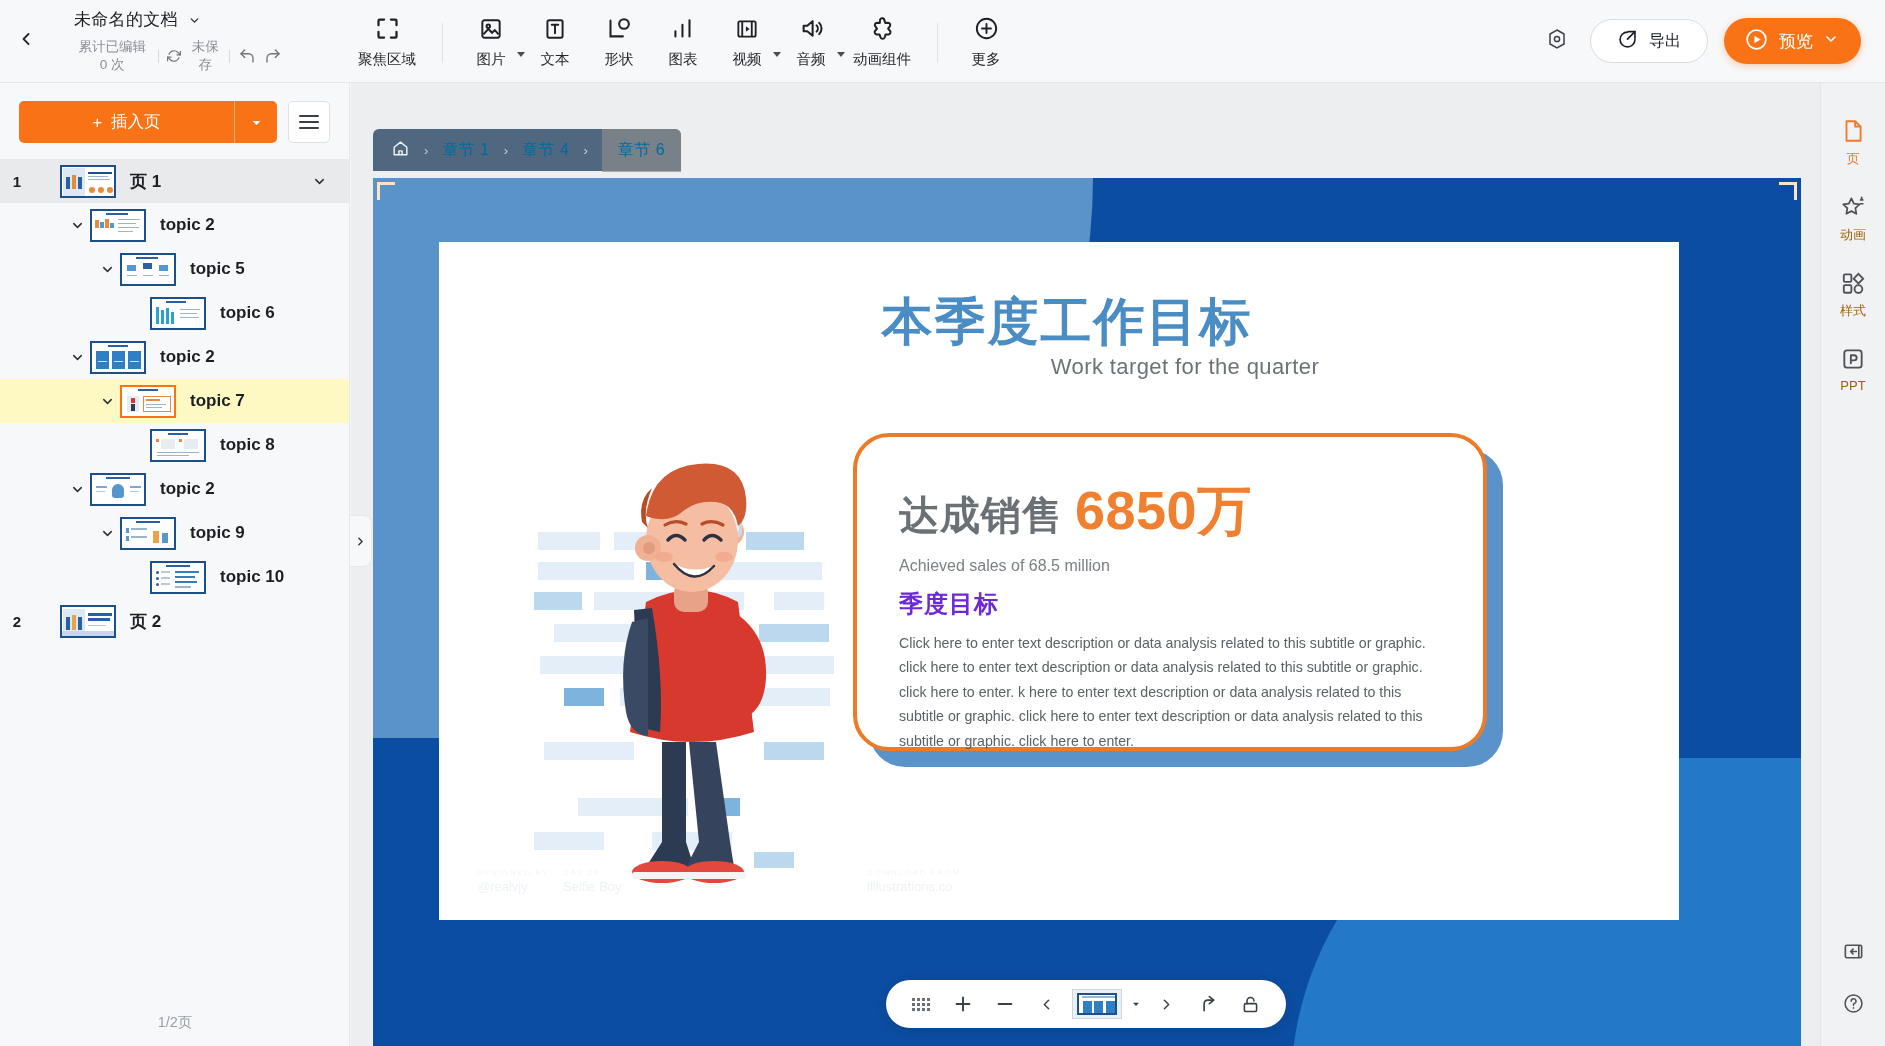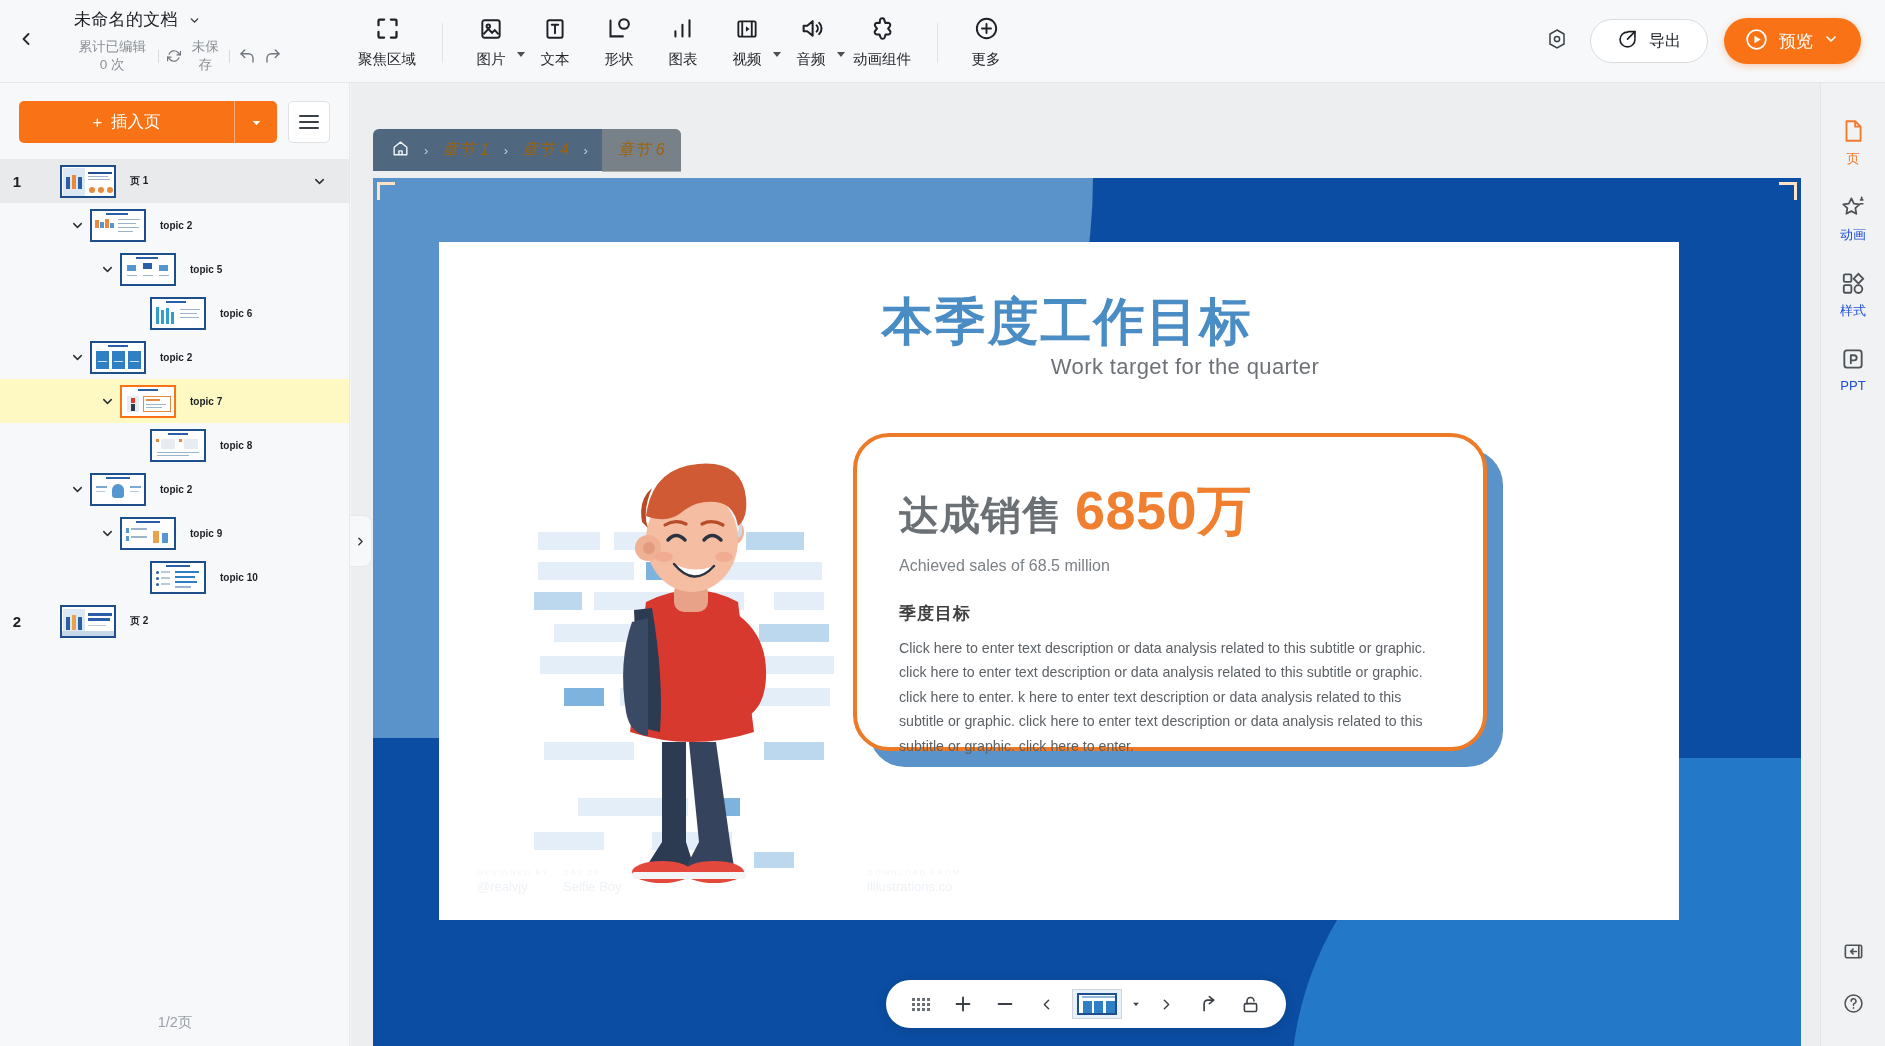--- a/index.html
+++ b/index.html
@@ -88,21 +88,21 @@
   }
   .trow.sel-page { background: #e9eaec; }
   .trow.sel-topic { background: #fef9c3; }
   .tnum { width: 34px; text-align: center; font-size: 15px; color: #1b1e23; font-weight: 700; }
   .tchev { width: 26px; display: flex; align-items: center; justify-content: center; color: #2c3036; }
   .thumb {
     width: 56px; height: 33px; border: 2.5px solid #1c4f8b; background: #fff;
     position: relative; overflow: hidden; flex: none;
   }
   .thumb.sel { border-color: #f97316; }
-  .tlabel { font-size: 10px; color: #1b1e23; font-weight: 700; margin-left: 14px; }
+  .tlabel { font-size: 17px; color: #1b1e23; font-weight: 700; margin-left: 14px; }
   .trow-caret { margin-left: auto; margin-right: 22px; color: #2c3036; display: flex; }
 
   .pagecount {
     position: absolute; left: 0; bottom: 14px; width: 350px; text-align: center;
     font-size: 14.5px; color: #9aa0a7;
   }
   .collapse-tab {
     position: absolute; left: 350px; top: 515px; width: 22px; height: 52px;
     background: #f7f8f9; border: 1px solid #e6e8ea; border-left: none;
     border-radius: 0 8px 8px 0; display: flex; align-items: center;
@@ -150,21 +150,21 @@
   }
   .card {
     position: absolute; left: 414px; top: 191px; width: 634px; height: 318px;
     border: 4px solid #ec7a26; border-radius: 36px; background: #fff;
     padding: 38px 42px 0 42px;
   }
   .card-l1 { display: flex; align-items: baseline; gap: 12px; }
   .card-l1 .zh { font-size: 40px; font-weight: 700; color: #6b7075; letter-spacing: 1px; }
   .card-l1 .num { font-size: 54px; font-weight: 700; color: #f08030; letter-spacing: .5px; }
   .card-en { font-size: 16px; color: #7b8086; margin-top: 9px; }
-  .card-h2 { font-size: 17px; font-weight: 700; color: #404040; margin-top: 27px; letter-spacing: 1px; }
+  .card-h2 { font-size: 24px; font-weight: 700; color: #6d28d9; margin-top: 13px; letter-spacing: 1px; }
   .card-body {
     font-size: 14.2px; line-height: 1.72; color: #5c6166; margin-top: 11px; text-align: left;
   }
 
   
   .illus { position: absolute; left: 95px; top: 170px; width: 330px; height: 500px; }
   .px { position: absolute; background: #e3eef8; }
   .px2 { position: absolute; background: #bcd8ef; }
   .px3 { position: absolute; background: #7eb3dd; }
 
@@ -172,21 +172,21 @@
   .cred { position: absolute; }
   .cred .lbl { font-size: 8px; letter-spacing: 1.6px; color: #f1f4f7; }
   .cred .val { font-size: 13px; color: #eef2f6; margin-top: 2px; }
 
   
   .breadcrumb {
     position: absolute; left: 0px; top: 46px; height: 42px;
     display: flex; align-items: center; padding: 0 18px; gap: 14px;
     background: rgba(18,52,84,.72); border-radius: 6px 6px 0 0; z-index: 5;
   }
-  .bc-item { font-size: 16px; color: #a16207; letter-spacing: .5px; cursor: pointer; font-style: italic; }
+  .bc-item { font-size: 16px; color: #0369a1; letter-spacing: .5px; cursor: pointer; }
   .bc-sep { color: #c3ced8; font-size: 13px; }
   .bc-last {
     background: rgba(140,140,140,.68); padding: 11px 16px; margin: 0 -18px 0 0;
     border-radius: 0 6px 0 0;
   }
 
   
   .hdl { position: absolute; width: 18px; height: 18px; z-index: 7; }
   .hdl i { position: absolute; background: #ffe2c2; }
   .hdl .h { width: 18px; height: 3px; }
@@ -213,21 +213,21 @@
   .rightrail {
     position: absolute; right: 0; top: 83px; width: 65px; height: 963px;
     background: #f1f2f3; border-left: 1px solid #e3e5e7;
     display: flex; flex-direction: column; align-items: center; padding-top: 22px;
   }
   .rr {
     width: 65px; padding: 13px 0 13px 0; display: flex; flex-direction: column;
     align-items: center; gap: 6px; cursor: pointer;
   }
   .rr .ic { color: #4d5257; display: flex; }
-  .rr .lb { font-size: 13px; color: #1d4ed8; }
+  .rr .lb { font-size: 13px; color: #a16207; }
   .rr.active .ic { color: #f0792c; }
   .rr.active .lb { color: #f0792c; }
   .rr-bottom { margin-top: auto; display: flex; flex-direction: column; align-items: center; gap: 18px; padding-bottom: 26px; }
   .rr-ic { width: 34px; height: 34px; display: flex; align-items: center; justify-content: center; cursor: pointer; color: #4d5257; }
 </style>
 </head>
 <body>
 
 <div id="app">
 

